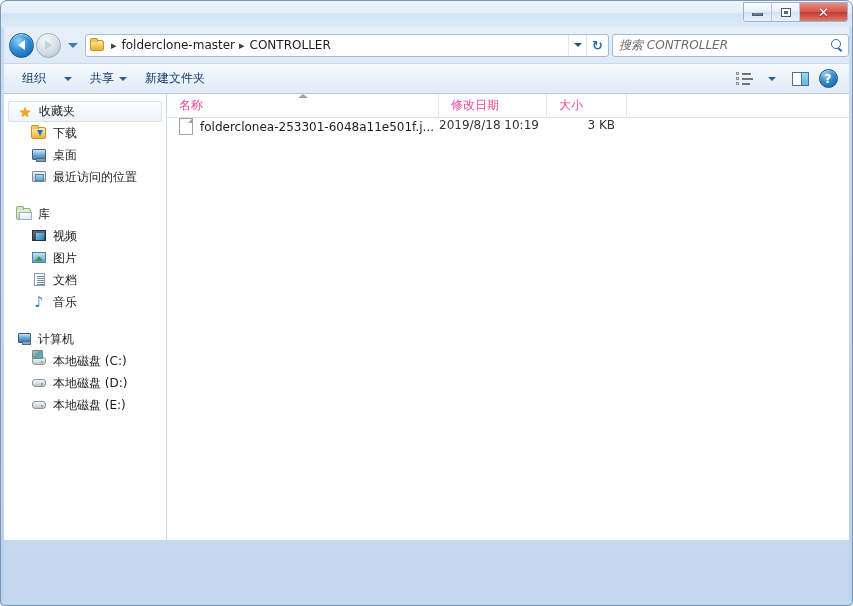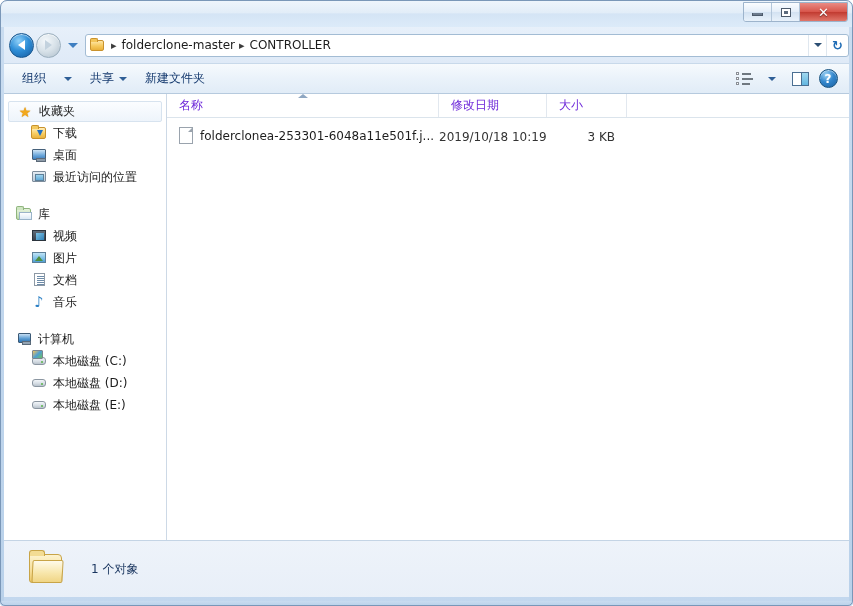--- a/index.html
+++ b/index.html
@@ -363,39 +363,39 @@
     flex: 1; background: #ffffff; position: relative;
   }
   .col-headers {
     height: 24px; display: flex; align-items: stretch;
     border-bottom: 1px solid #dbe4ec;
     background: #ffffff;
     position: relative;
   }
   .col {
     display: flex; align-items: center;
-    font-size: 12px; color: #6d28d9;
+    font-size: 12px; color: #ec4899;
     padding-left: 12px;
     border-right: 1px solid #e2e8ef;
     position: relative;
     white-space: nowrap;
   }
   .col.name { width: 272px; }
   .col.date { width: 108px; }
   .col.type { width: 132px; }
   .col.size { width: 80px; text-align: center; }
   .col.rest { flex: 1; border-right: none; }
   .sort-arrow {
     position: absolute; left: 50%; top: 0; transform: translateX(-50%);
     width: 0; height: 0;
     border-left: 5px solid transparent; border-right: 5px solid transparent;
     border-bottom: 4px solid #8fa7c2;
   }
   .file-row {
-    height: 26px; display: flex; align-items: flex-end;
+    height: 26px; display: flex; align-items: flex-start;
     font-size: 12px; color: #1d1d1d;
   }
   .fr-name {
     width: 272px; display: flex; align-items: center; gap: 7px; padding-left: 12px;
     overflow: hidden; white-space: nowrap;
   }
   .fr-date { width: 108px; color: #333; white-space: nowrap; }
   .fr-type { width: 132px; padding-left: 12px; color: #333; white-space: nowrap; }
   .fr-size { width: 80px; text-align: right; padding-right: 12px; color: #333; white-space: nowrap;}
   .file-icon {
@@ -478,20 +478,24 @@
       <span class="crumb-sep">▸</span>
       <span class="crumb">CONTROLLER</span>
       <span class="addr-right">
         <span class="addr-dd">
           <span class="chev-sm"></span>
         </span>
         <span class="addr-refresh">↻</span>
       </span>
     </div>
 
+    <div class="searchbox">
+      <span class="search-ph">搜索 CONTROLLER</span>
+      <span class="search-icon"></span>
+    </div>
   </div>
 
   <div class="cmdbar">
     <div class="cmd-item">
       <span>组织</span>
       <span class="cmd-caret"></span>
     </div>
     <div class="cmd-item">
       <span>共享</span>
       <span class="cmd-caret"></span>
@@ -631,27 +635,20 @@
           <span>大小</span>
         </div>
         <div class="col rest"></div>
       </div>
 
       <div class="file-row">
         <div class="fr-name">
           <span class="file-icon"></span>
           <span>folderclonea-253301-6048a11e501f.j...</span>
         </div>
-        <div class="fr-date">2019/10/18 10:19</div>
+        <div class="fr-date">2019/8/18 10:19</div>
         <div class="fr-size">3 KB</div>
       </div>
     </div>
   </div>
 
-  <div class="statusbar">
-    <div class="status-folder">
-      <span class="sf-back"></span>
-      <span class="sf-front"></span>
-    </div>
-    <div class="status-text">1 个对象</div>
-  </div>
 </div>
 <div class="frame-outline"></div>
 
 </body></html>

